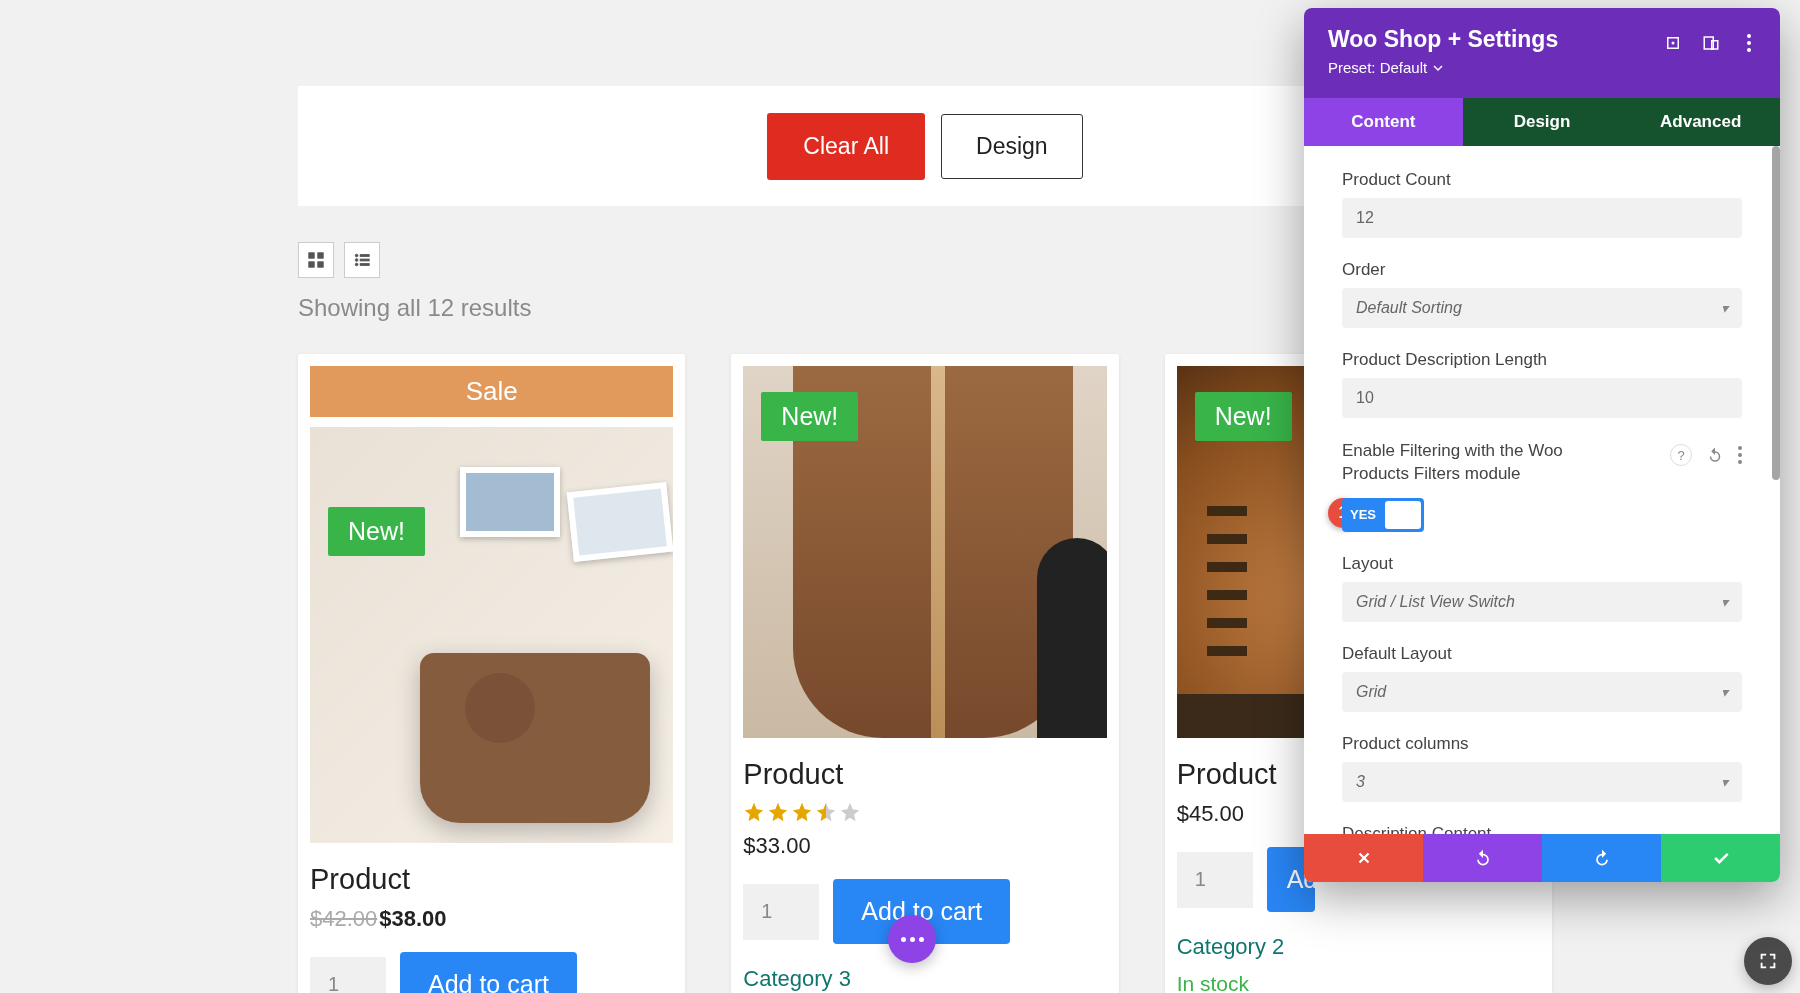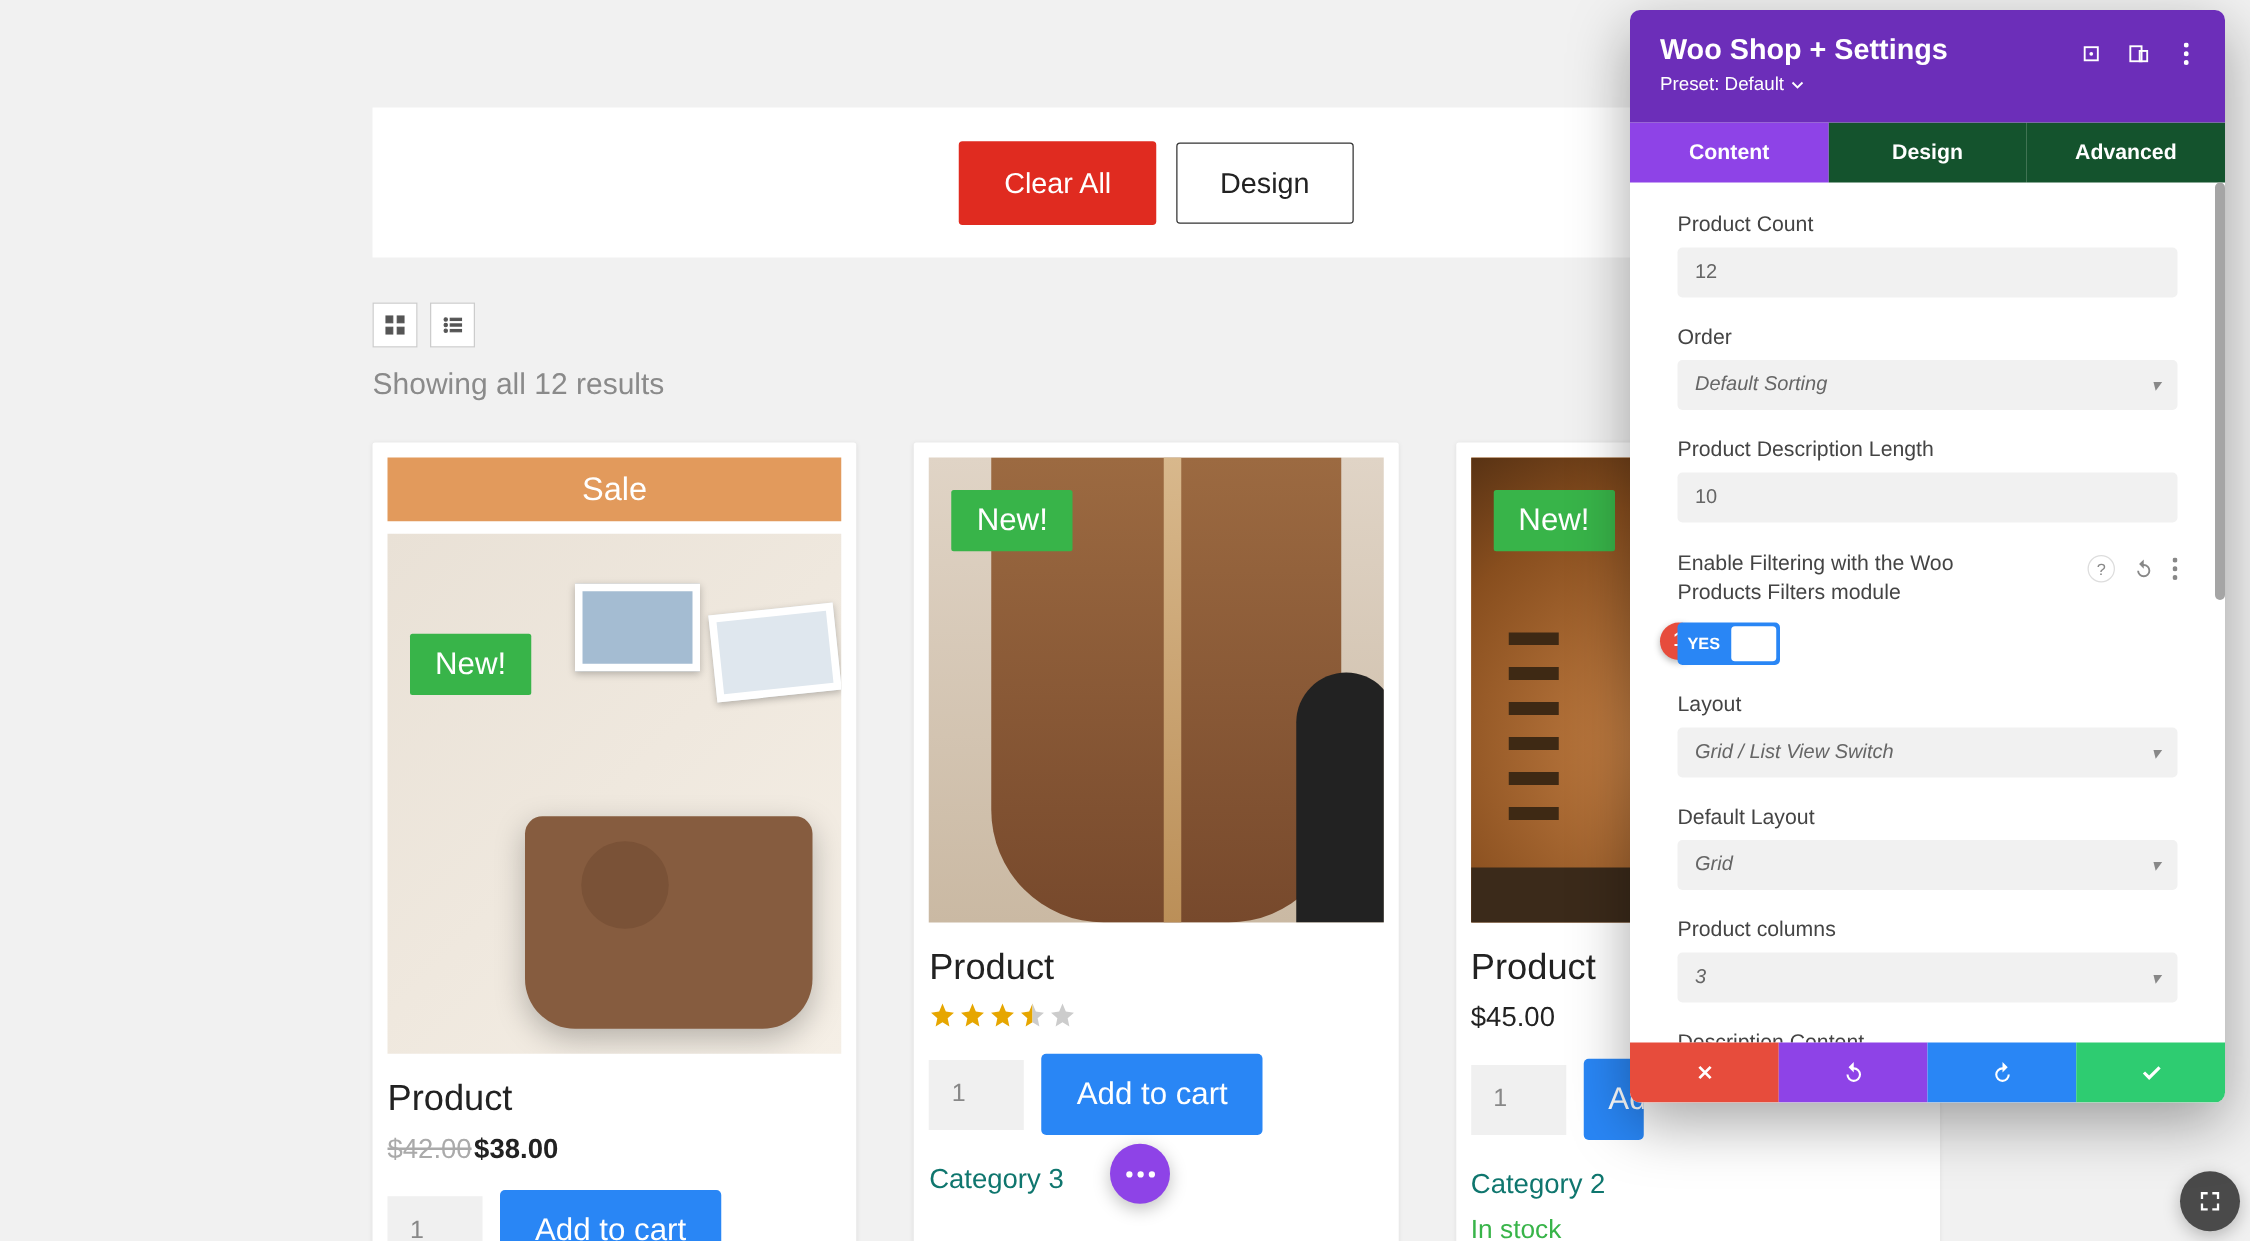--- a/index.html
+++ b/index.html
@@ -192,20 +192,21 @@
               <path d="M12 2l2.9 6.9L22 10l-5.5 4.8L18 22l-6-3.6L6 22l1.5-7.2L2 10l7.1-1.1z"></path>
             </svg>
           <svg class="star half" viewBox="0 0 24 24">
               <path class="left" d="M12 2l0 16.4L6 22l1.5-7.2L2 10l7.1-1.1z"></path>
               <path class="right" d="M12 2l2.9 6.9L22 10l-5.5 4.8L18 22l-6-3.6z"></path>
             </svg>
           <svg class="star empty" viewBox="0 0 24 24">
               <path d="M12 2l2.9 6.9L22 10l-5.5 4.8L18 22l-6-3.6L6 22l1.5-7.2L2 10l7.1-1.1z"></path>
             </svg>
         </div>
+        <div class="price"><span class="new-price" style="font-weight:400">$33.00</span></div>
         <div class="buy-row">
           <input class="qty" value="1" style="">
           <button class="btn-cart">Add to cart</button>
         </div>
         <a class="cat-link">Category 3</a>
         
       </div>
     </div>
 
     <div class="card">

